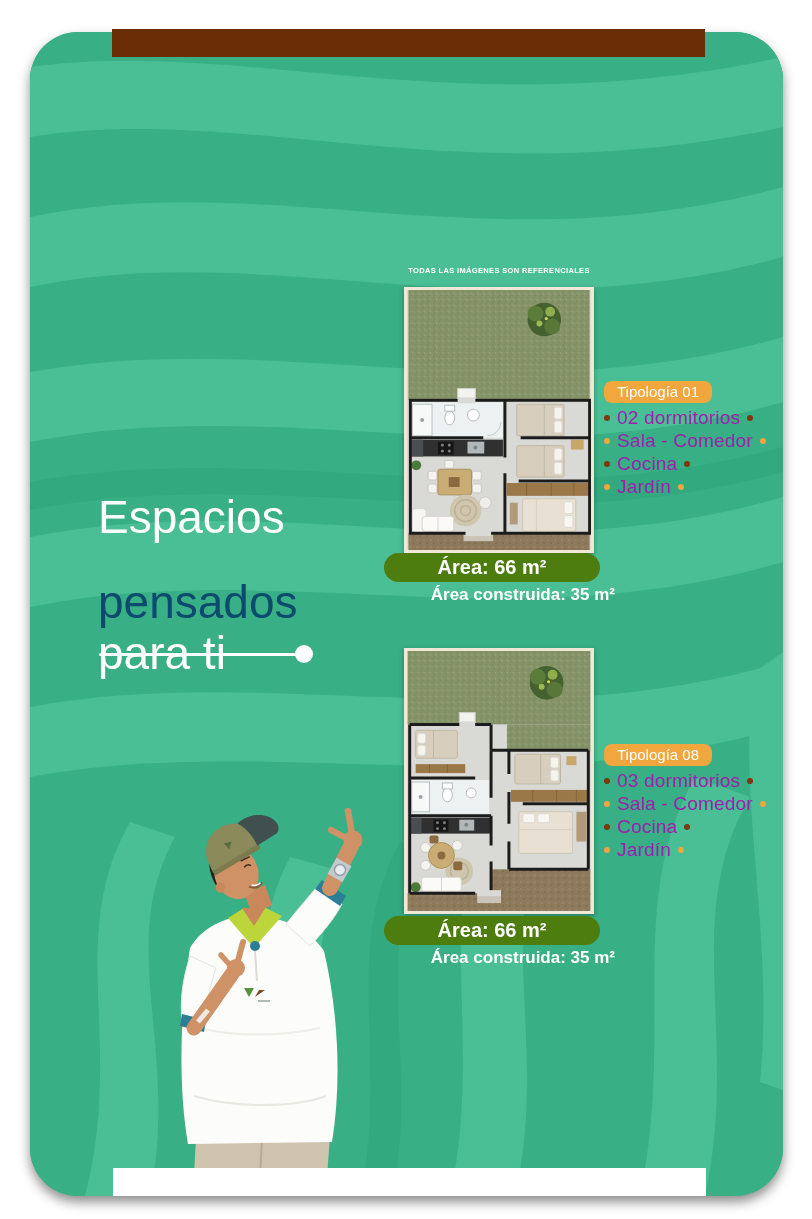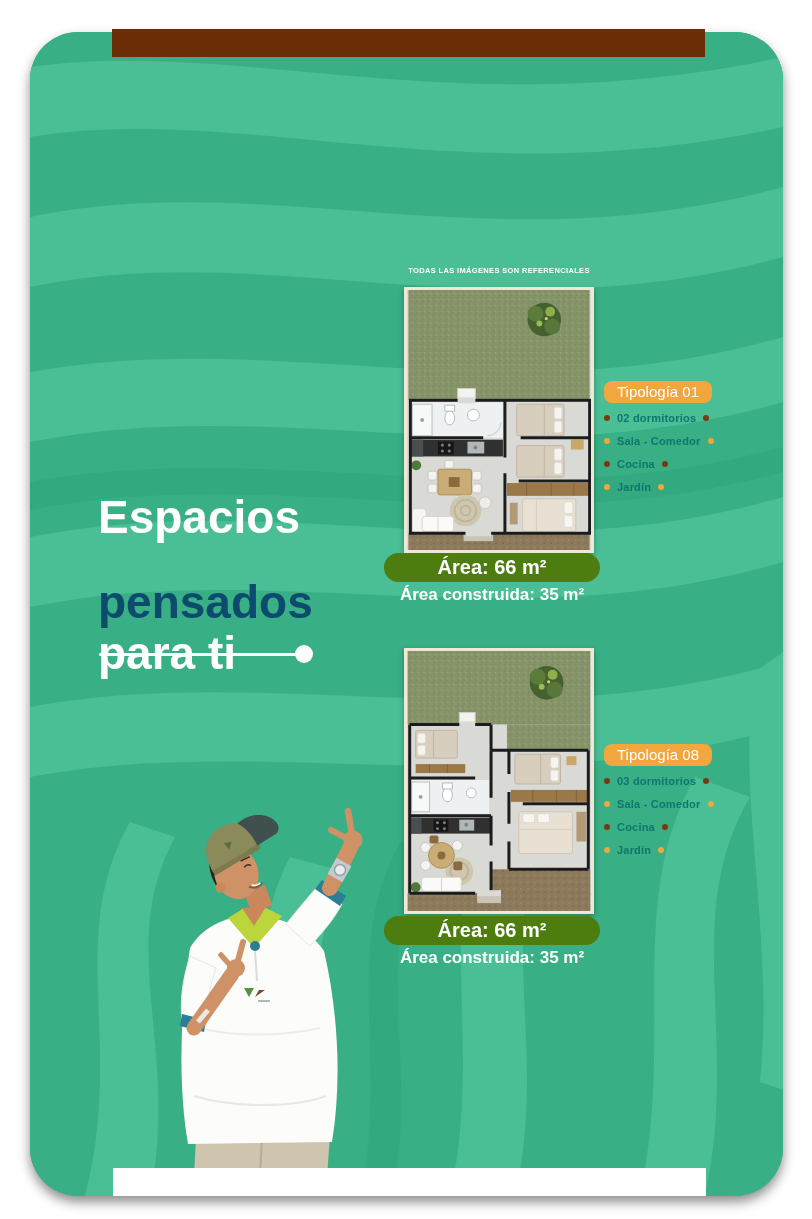--- a/index.html
+++ b/index.html
@@ -32,35 +32,35 @@
   .typology-2{top:744px;}
   .typ-badge{
     display:inline-block;background:#f1a63e;color:#ffffff;font-weight:normal;
     font-size:15px;line-height:15px;padding:3px 13px 4px;border-radius:8px;
   }
   .features{margin-top:3px;}
   .feature{display:flex;align-items:center;gap:7px;height:23px;}
   .feature .dot{width:6px;height:6px;border-radius:50%;flex:0 0 auto;}
   .feature:nth-child(odd) .dot{background:#7a3a0f;}
   .feature:nth-child(even) .dot{background:#f1a63e;}
-  .feature .label{color:#0f766e;font-weight:bold;font-size:11px;letter-spacing:.2px;}
+  .feature .label{color:#a21caf;font-weight:normal;font-size:19px;letter-spacing:.2px;}
   .area-badge{
     position:absolute;left:384px;width:216px;height:29px;background:#4d7c0f;
     border-radius:15px;color:#ffffff;font-weight:bold;font-size:20px;z-index:3;
     display:flex;align-items:center;justify-content:center;
   }
   .area-1{top:553px;}
   .area-2{top:916px;}
   .built{
-    position:absolute;left:369px;width:246px;text-align:center;z-index:3;
+    position:absolute;left:369px;width:246px;text-align:right;z-index:3;
     color:#ffffff;font-weight:bold;font-size:17px;
   }
   .built-1{top:585px;}
   .built-2{top:948px;}
-  .heading{position:absolute;left:98px;top:492px;z-index:3;font-weight:bold;font-size:46px;line-height:51px;color:#ffffff;}
+  .heading{position:absolute;left:98px;top:492px;z-index:3;font-weight:normal;font-size:46px;line-height:51px;color:#ffffff;}
   .heading .brown{color:#0c4a6e;margin-top:34px;}
   .rule{position:absolute;left:99px;top:653px;width:197px;height:3px;background:#ffffff;border-radius:2px;z-index:3;}
   .rule-dot{position:absolute;left:295px;top:645px;width:18px;height:18px;border-radius:50%;background:#ffffff;z-index:3;}
   .person{position:absolute;left:94px;top:796px;width:300px;height:380px;z-index:5;}
   .person svg{display:block;width:100%;height:100%;}
 </style>
 </head>
 <body>
 
 <div class="card">

